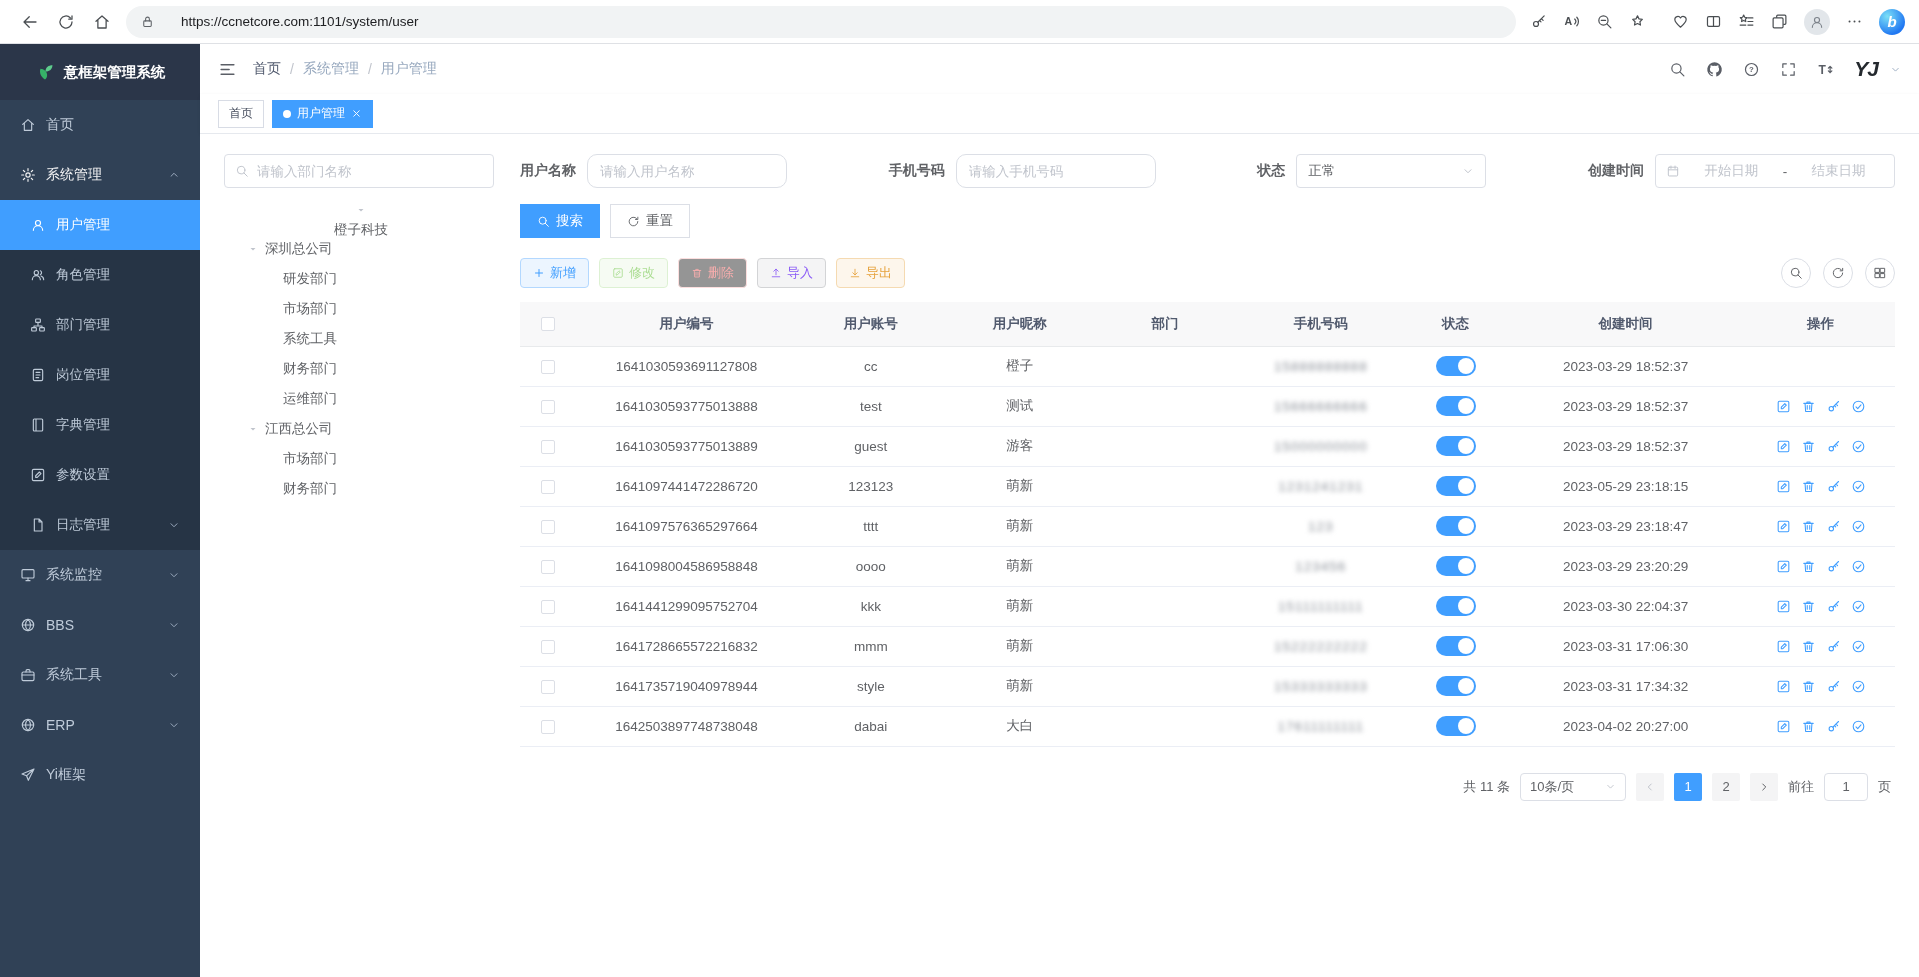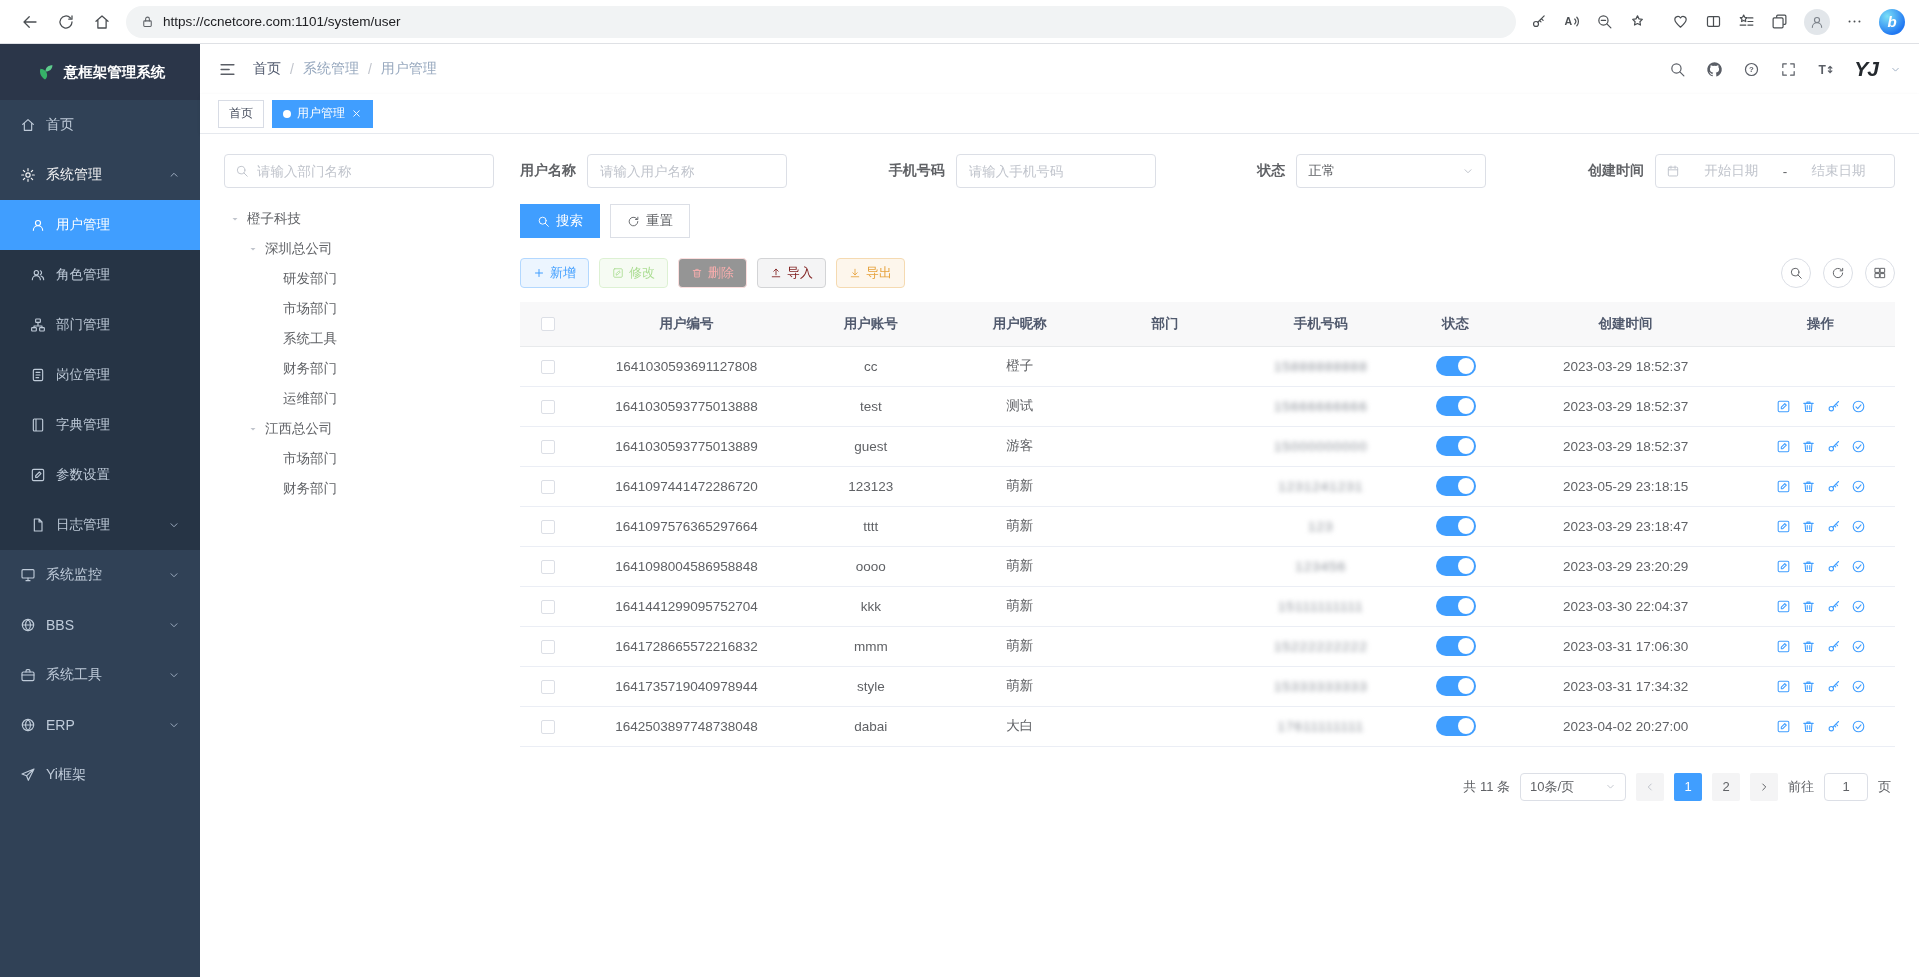--- a/index.html
+++ b/index.html
@@ -6,21 +6,21 @@
 html,body{width:1919px;height:977px}
 body{font-family:"Liberation Sans","DejaVu Sans",sans-serif;font-size:14px;color:#333;background:#fff;overflow:hidden}
 .icon{display:inline-flex;align-items:center;justify-content:center;font-size:16px;flex:none}
 .icon svg{width:1em;height:1em;display:block}
 
 
 .browser-bar{height:44px;display:flex;align-items:center;padding:0 14px;background:#fff;border-bottom:1px solid #dfe1e5}
 .b-nav{display:flex;gap:4px;margin-right:8px}
 .bbtn{width:32px;height:32px;border-radius:6px;display:flex;align-items:center;justify-content:center;color:#4a4e52;cursor:pointer}
 .bbtn .icon{font-size:18px}
-.address-bar{flex:1;height:32px;background:#f1f3f4;border-radius:16px;display:flex;align-items:center;padding:4px 14px;gap:8px;color:#202124;margin-right:14px;min-width:0}
+.address-bar{flex:1;height:32px;background:#f1f3f4;border-radius:16px;display:flex;align-items:center;padding:4px 14px;gap:26px;color:#202124;margin-right:14px;min-width:0}
 .address-bar .url{font-size:13.5px;color:#202124;white-space:nowrap;overflow:hidden}
 .addr-icon{color:#5f6368;font-size:15px}
 .after-pill{display:flex;align-items:center;gap:16px;color:#4a4e52;margin-right:26px}
 .after-pill .icon{font-size:17px;cursor:pointer}
 .b-right{display:flex;align-items:center;gap:16px;color:#4a4e52}
 .b-right .icon{font-size:17px;cursor:pointer}
 .avatar-circle{width:26px;height:26px;border-radius:50%;background:#e2e6ea;display:flex;align-items:center;justify-content:center;color:#7c828a;cursor:pointer}
 .avatar-circle .icon{font-size:16px}
 .copilot{width:26px;height:26px;border-radius:50%;background:radial-gradient(circle at 32% 28%,#7be0f7,#2178f2 72%);color:#fff;font-weight:bold;font-style:italic;display:flex;align-items:center;justify-content:center;font-size:15px;cursor:pointer}
 
@@ -68,21 +68,21 @@
 .search-box input{border:none;outline:none;flex:1;font-size:13.5px;color:#606266;background:transparent;font-family:inherit}
 .search-box input::placeholder{color:#c0c4cc}
 .tree{margin-top:16px;font-size:13.5px;color:#606266}
 .tree-node{height:30px;display:flex;align-items:center;gap:5px;cursor:pointer}
 .tree-caret{width:14px;color:#c0c4cc;font-size:10px;display:inline-flex;justify-content:center}
 
 .right-panel{flex:1;min-width:0;display:flex;flex-direction:column}
 .filter-row{display:flex;align-items:center;justify-content:space-between;gap:16px}
 .filter-item{display:flex;align-items:center;gap:11px}
 .filter-label{font-weight:bold;color:#606266;white-space:nowrap;font-size:14px}
-.f-input{width:200px;height:34px;border:1px solid #dcdfe6;border-radius:4px;padding:0 12px;font-size:13.5px;color:#606266;outline:none;font-family:inherit}
+.f-input{width:200px;height:34px;border:1px solid #dcdfe6;border-radius:10px;padding:0 12px;font-size:13.5px;color:#606266;outline:none;font-family:inherit}
 .f-input::placeholder{color:#c0c4cc}
 .f-select{width:190px;height:34px;border:1px solid #dcdfe6;border-radius:4px;display:flex;align-items:center;padding:0 11px;color:#606266;font-size:13.5px;cursor:pointer}
 .f-select .caret{margin-left:auto;color:#c0c4cc;font-size:12px}
 .f-daterange{width:240px;height:34px;border:1px solid #dcdfe6;border-radius:4px;display:flex;align-items:center;gap:6px;padding:0 10px;color:#c0c4cc;font-size:13.5px;cursor:pointer}
 .f-daterange .icon{font-size:14px}
 .f-daterange .ph{flex:1;text-align:center}
 .f-daterange .sep{color:#606266}
 
 .btn-row{display:flex;gap:10px;margin-top:16px}
 .btn{height:34px;display:inline-flex;align-items:center;gap:6px;padding:0 16px;border-radius:0;font-size:13.5px;cursor:pointer;border:1px solid transparent;font-family:inherit}
@@ -90,21 +90,21 @@
 .btn-primary{background:#409eff;color:#fff}
 .btn-plain{background:#fff;border-color:#dcdfe6;color:#606266}
 
 .toolbar{display:flex;align-items:center;margin-top:20px}
 .toolbar-left{display:flex;gap:10px}
 .tbtn{height:30px;padding:0 12px;border-radius:4px;font-size:13px;display:inline-flex;align-items:center;gap:5px;border:1px solid;cursor:pointer;font-family:inherit}
 .tbtn .icon{font-size:12px}
 .tbtn.primary{background:#ecf5ff;border-color:#b3d8ff;color:#409eff}
 .tbtn.success{background:#f0f9eb;border-color:#c2e7b0;color:#67c23a}
 .tbtn.danger{background:#404040;border-color:#fbc4c4;color:#f56c6c}
-.tbtn.info{background:#f4f4f5;border-color:#d3d4d6;color:#7f1d1d}
+.tbtn.info{background:#f4f4f5;border-color:#d3d4d6;color:#8b5cf6}
 .tbtn.warning{background:#fdf6ec;border-color:#f5dab1;color:#e6a23c}
 .tbtn.disabled{opacity:.55}
 .toolbar-right{margin-left:auto;display:flex;gap:12px;align-items:center}
 .circle-btn{width:30px;height:30px;border:1px solid #dcdfe6;border-radius:50%;display:flex;align-items:center;justify-content:center;color:#606266;cursor:pointer;background:#fff}
 .circle-btn .icon{font-size:14px}
 
 
 .user-table{width:100%;border-collapse:collapse;margin-top:14px;table-layout:fixed}
 .user-table th{background:#f8f8f9;color:#515a6e;font-weight:bold;height:44px;font-size:13.5px;border-bottom:1px solid #e8eaec;text-align:center}
 .user-table td{height:40px;border-bottom:1px solid #ebeef5;color:#606266;font-size:13.5px;text-align:center;overflow:hidden;white-space:nowrap}
@@ -475,21 +475,21 @@
         <div class="search-box">
           <span class="icon">
               <svg viewBox="0 0 24 24" fill="none" stroke="currentColor" stroke-width="1.7" stroke-linecap="round" stroke-linejoin="round">
                 <circle cx="10.5" cy="10.5" r="6.5"></circle>
                 <path d="M15.3 15.3L21 21"></path>
               </svg>
             </span>
           <input placeholder="请输入部门名称" style="">
         </div>
         <div class="tree" id="dept-tree">
-            <div class="tree-node" style="padding-left: 4px;">
+            <div class="tree-node" style="padding-left: 4px; flex-direction: column;">
               <span class="tree-caret icon" style="font-size: 12px;">
                 <svg viewBox="0 0 24 24" fill="none" stroke="currentColor" stroke-width="1.7" stroke-linecap="round" stroke-linejoin="round">
                   <path d="M7 10l5 5 5-5z" fill="currentColor" stroke="none"></path>
                 </svg>
               </span>
               <span class="tree-label">橙子科技</span>
             </div>
             <div class="tree-node" style="padding-left: 22px;">
               <span class="tree-caret icon" style="font-size: 12px;">
                 <svg viewBox="0 0 24 24" fill="none" stroke="currentColor" stroke-width="1.7" stroke-linecap="round" stroke-linejoin="round">

